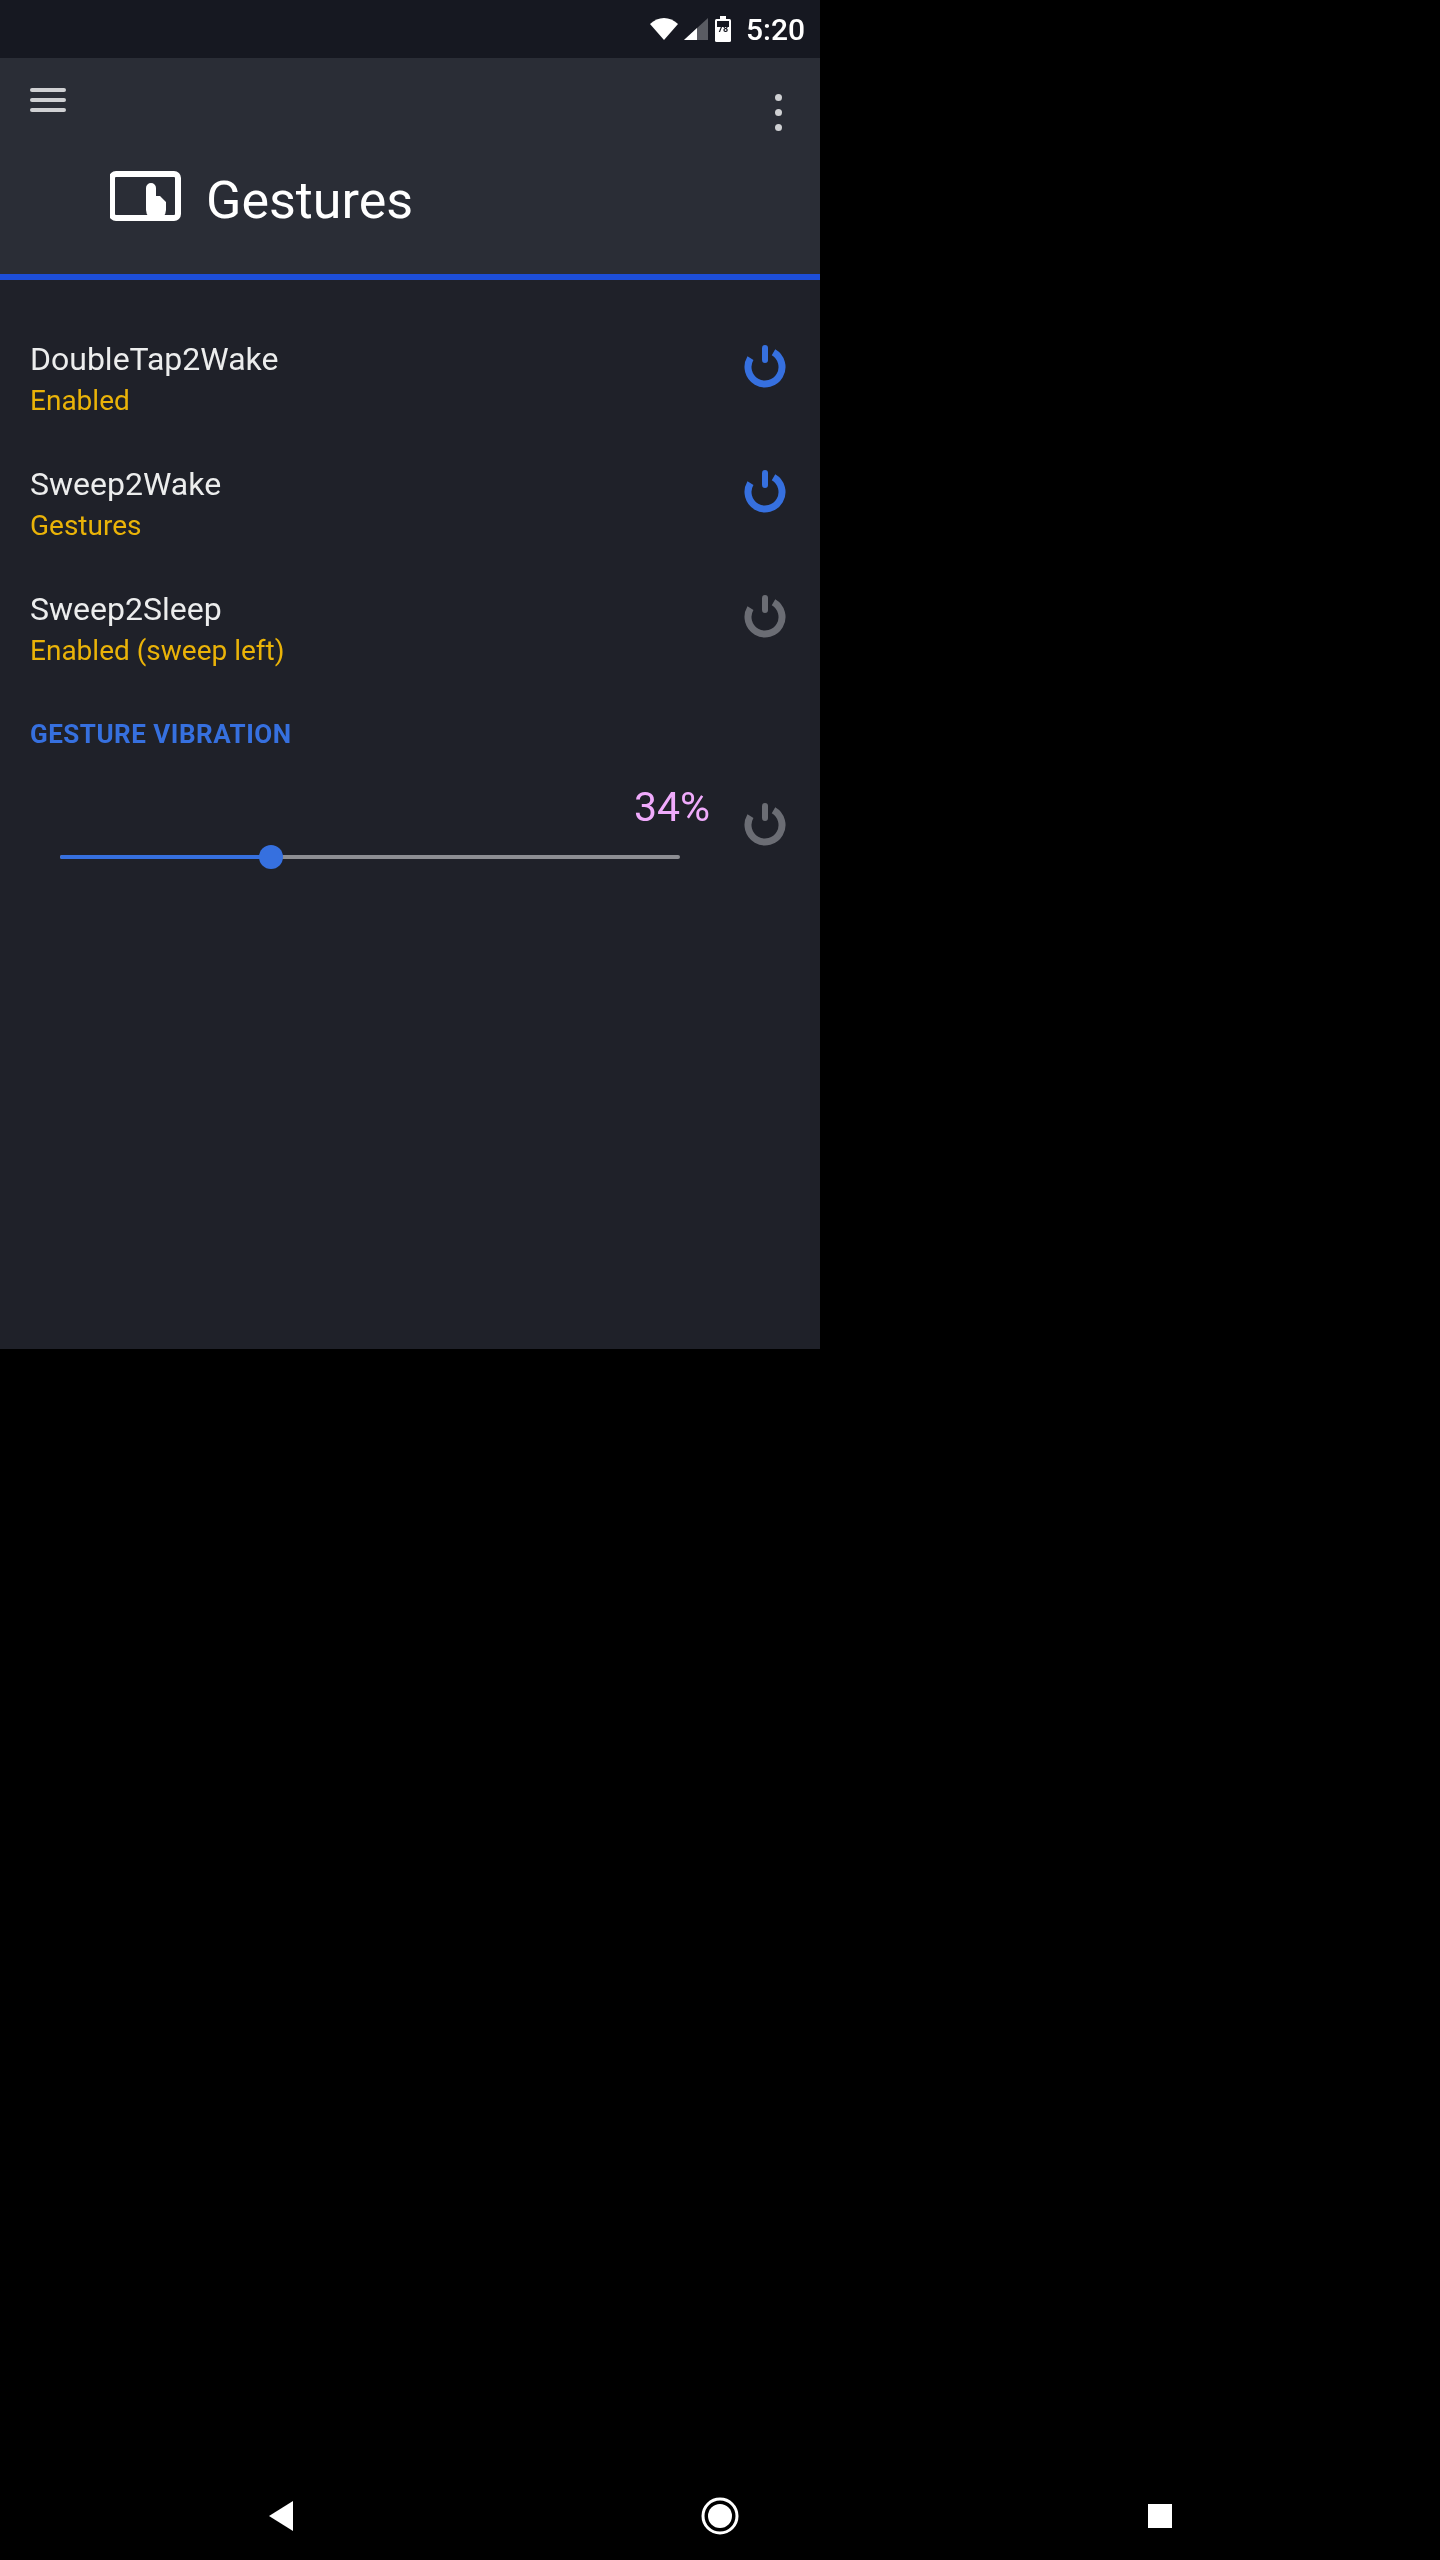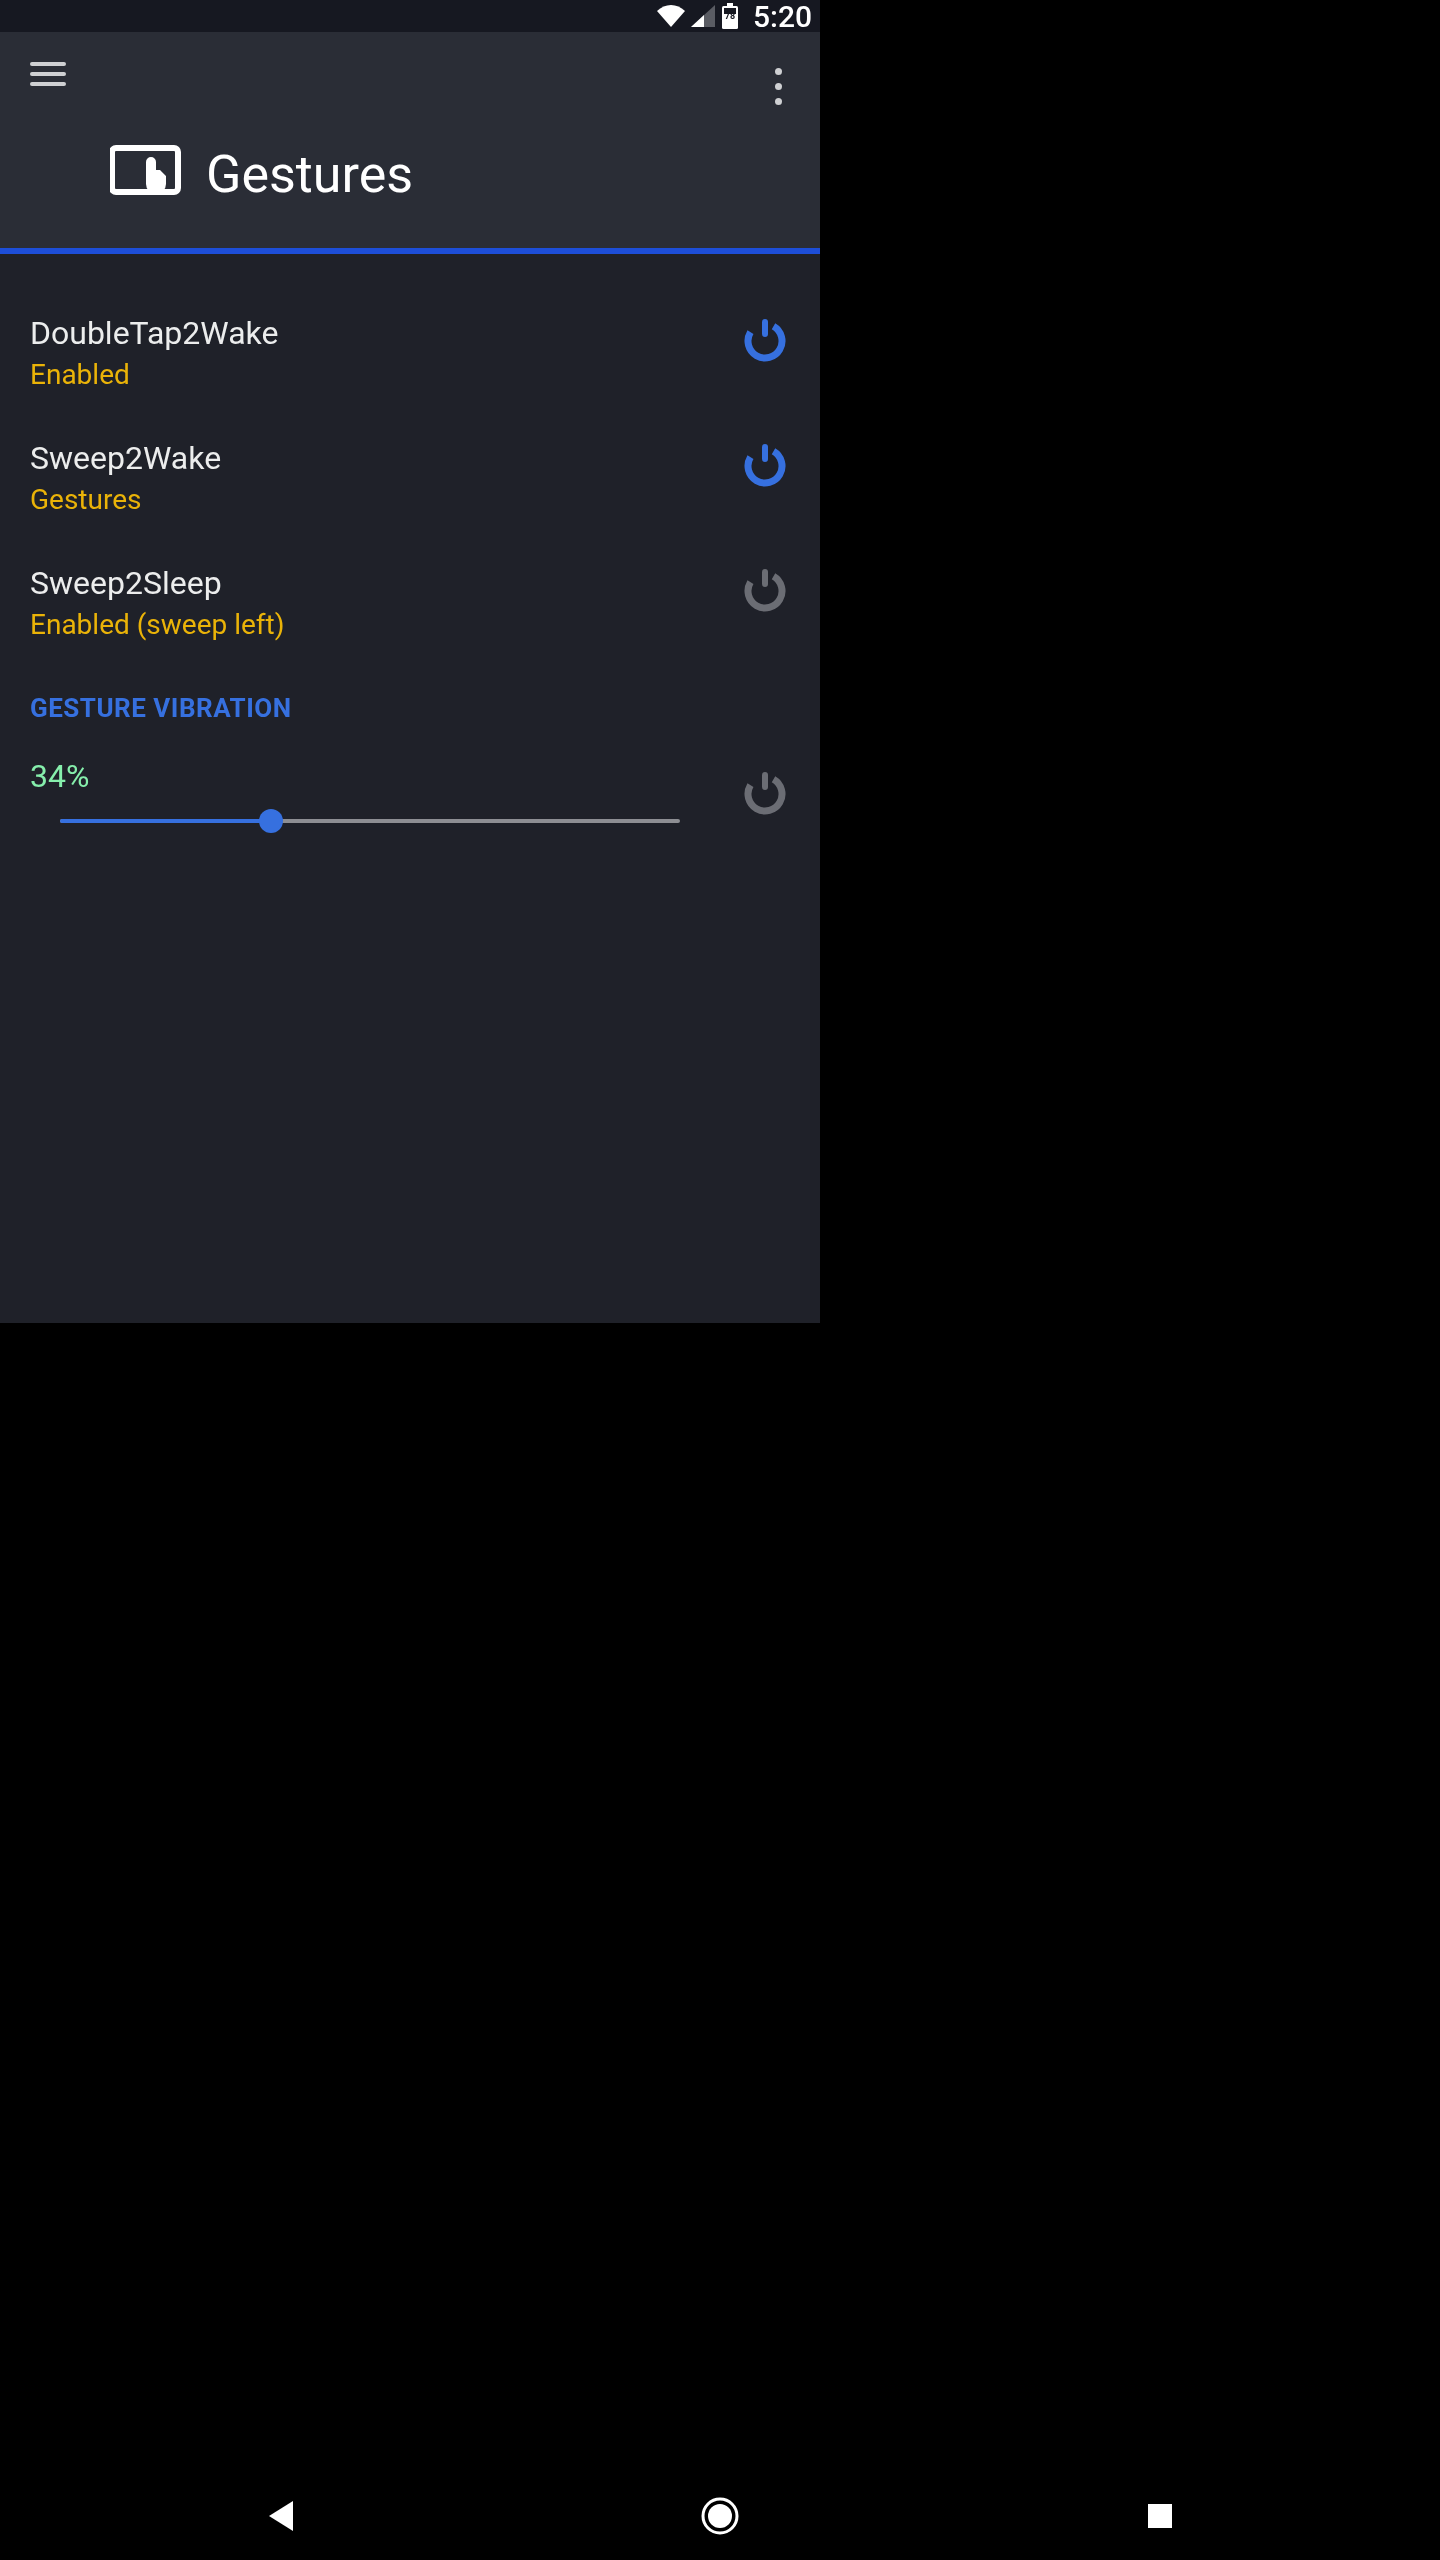--- a/index.html
+++ b/index.html
@@ -4,26 +4,26 @@
   <style>
     * { margin: 0; padding: 0; box-sizing: border-box; }
     html, body {
       width: 820px;
       height: 1460px;
       background: #000;
       font-family: Roboto, "Helvetica Neue", Arial, sans-serif;
       overflow: hidden;
     }
     .status-bar {
-      height: 32px;
+      height: 58px;
       background: #161821;
       display: flex;
       justify-content: flex-end;
       align-items: center;
-      padding: 0 8px;
+      padding: 0 15px;
       gap: 6px;
       color: #fff;
     }
     .status-bar .wifi, .status-bar .cell, .status-bar .battery {
       display: inline-flex; align-items: center;
     }
     .status-bar .time { font-size: 30px; font-weight: 500; margin-left: 8px; }
     .app-bar {
       background: #2a2d36;
       border-bottom: 6px solid #1d4ed8;
@@ -60,21 +60,21 @@
     .pref-text { display:flex; flex-direction: column; gap: 6px; }
     .pref-title { color: #eceded; font-size: 32px; font-weight: 400; }
     .pref-sub { color: #eab308; font-size: 28px; }
     .power-icon { width: 50px; height: 50px; display:inline-flex; align-items:center; justify-content:center; }
     .section-gap { height: 24px; }
     .slider-row {
       display: flex; align-items: center; justify-content: space-between;
       padding: 4px 0 20px 0; gap: 30px;
     }
     .slider-col { flex: 1; display:flex; flex-direction:column; gap: 16px; }
-    .slider-label { color: #86efac; font-size: 32px; }
+    .slider-label { color: #f0abfc; font-size: 41px; text-align: right; }
     .slider-track {
       position: relative; height: 4px; background: #8d8e93; border-radius: 2px;
       margin: 8px 0 4px 30px; width: calc(100% - 60px);
     }
     .slider-fill {
       position:absolute; left:0; top:0; height:100%; background:#3670df; border-radius:2px;
     }
     .slider-thumb {
       position:absolute; top:50%; width: 24px; height: 24px; background:#3670df;
       border-radius:50%; transform: translate(-50%, -50%);

